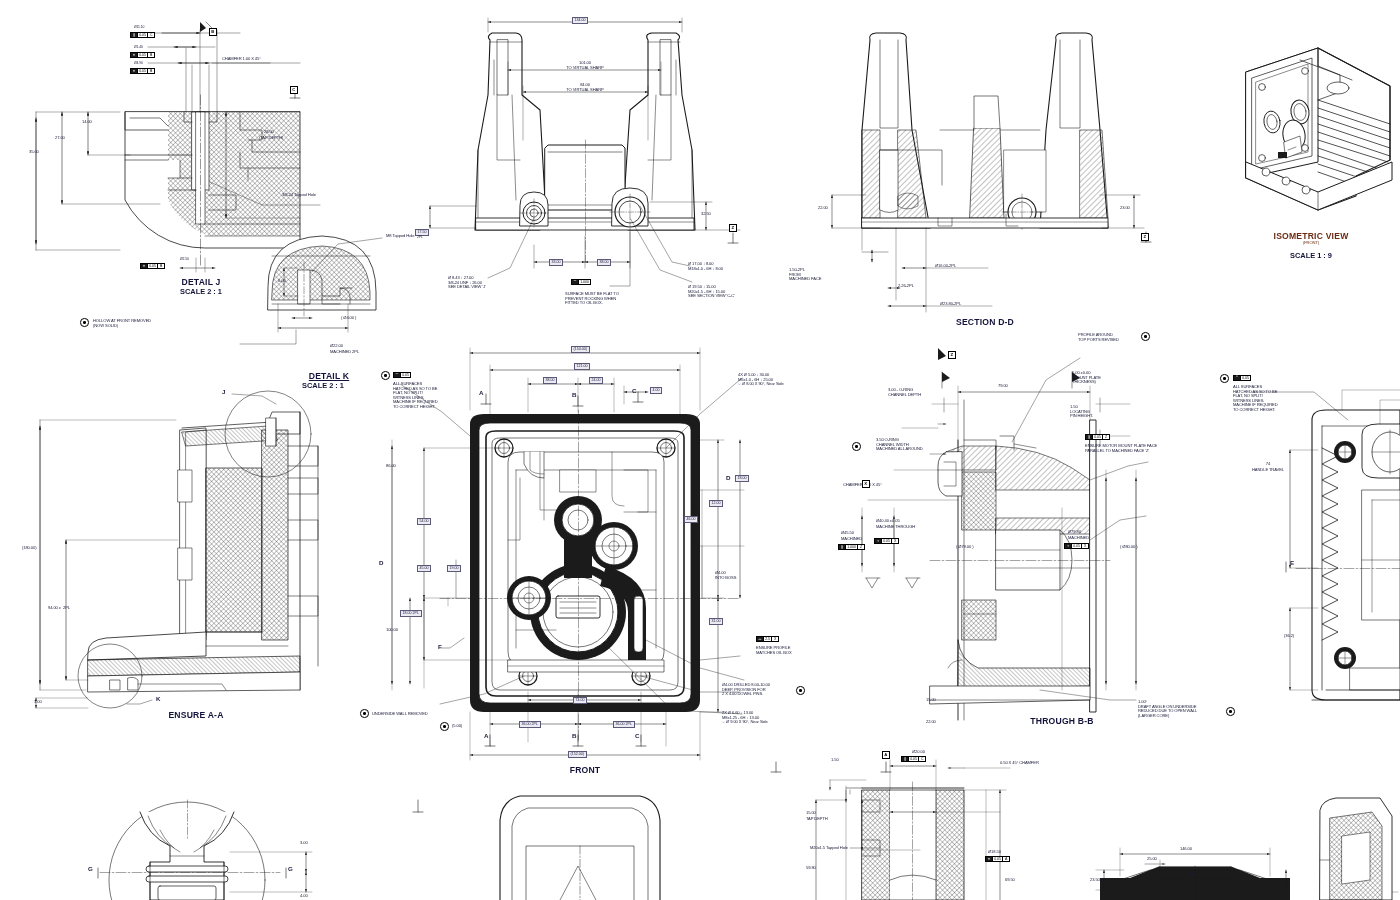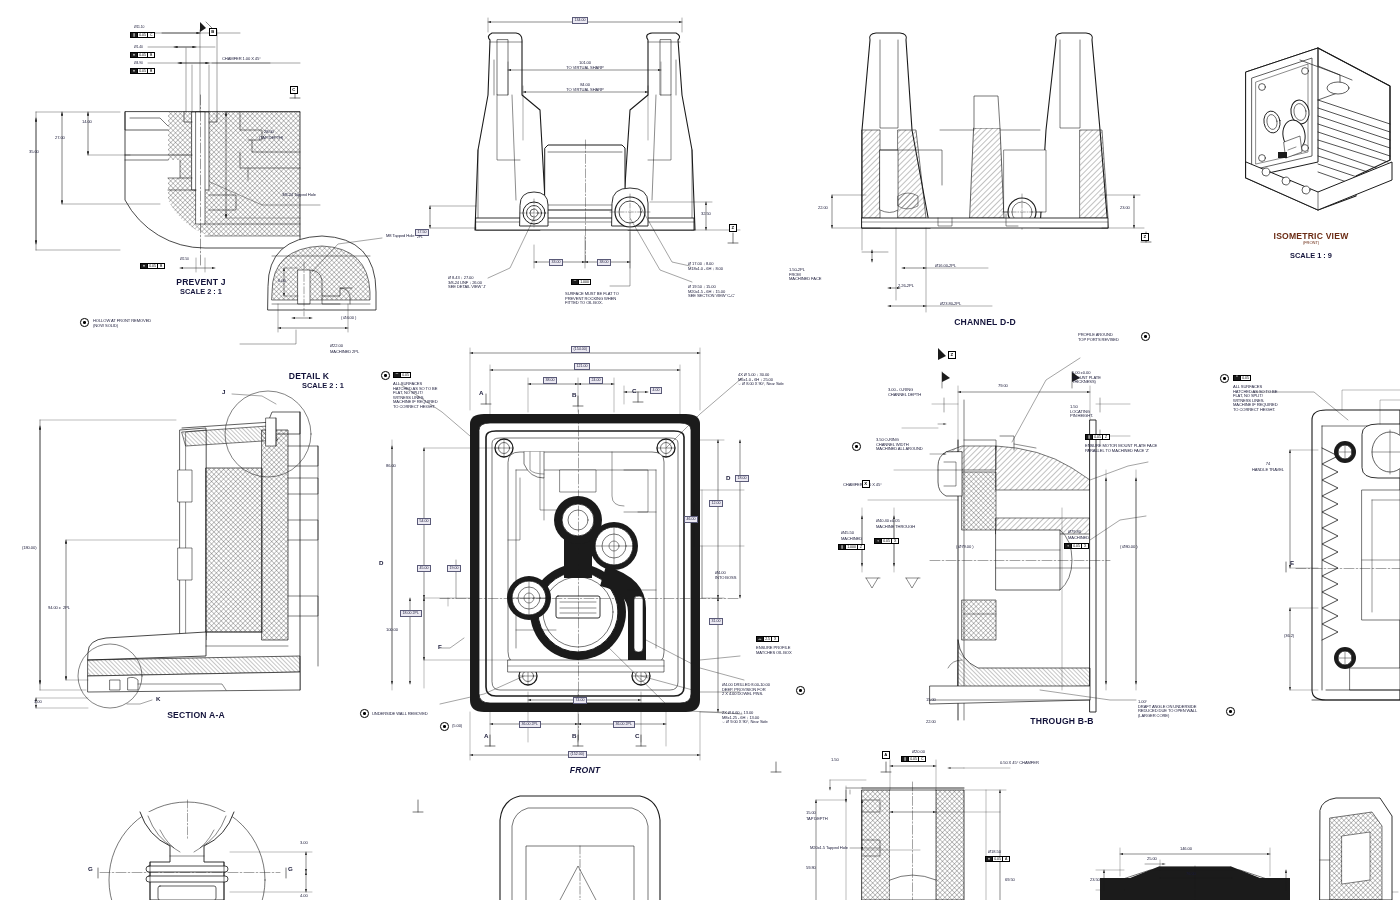--- a/index.html
+++ b/index.html
@@ -808,34 +808,34 @@
   </div>
   <div class="datum" style="left:209px; top:28px;">B</div>
   <div class="datum" style="left:290px; top:86px;">C</div>
   <div class="lbl t4" style="left:222px; top:57px;">CHAMFER 1.00 X 45°</div>
   <div class="lbl t4" style="left:282px; top:193px;">3/8-24 Tapped Hole</div>
   <div class="lbl t4" style="left:29px; top:150px;">35.00</div>
   <div class="lbl t4" style="left:55px; top:136px;">27.00</div>
   <div class="lbl t4" style="left:82px; top:120px;">14.00</div>
   <div class="lbl t4" style="left:264px; top:130px;">28.00</div>
   <div class="lbl t4" style="left:259px; top:136px;">(TAP DEPTH)</div>
-  <div class="viewtitle" style="left:201px; top:277px;">PREVENT J</div>
+  <div class="viewtitle" style="left:201px; top:277px;">DETAIL J</div>
   <div class="viewsub" style="left:201px; top:287px;">SCALE 2 : 1</div>
   <div class="balloon" style="left:80px; top:318px;">
       <i></i>
     </div>
   <div class="lbl t4" style="left:93px; top:319px;">HOLLOW AT FRONT REMOVED
 (NOW SOLID)</div>
 
   <div class="lbl t4" style="left:386px; top:234px;">M8 Tapped Hole</div>
   <div class="lbl t4" style="left:278px; top:279px;">6.00</div>
   <div class="lbl t4" style="left:341px; top:316px;">( Ø4.00 )</div>
   <div class="lbl t4" style="left:330px; top:344px;">Ø22.00</div>
   <div class="lbl t4" style="left:330px; top:350px;">MACHINED 2PL</div>
-  <div class="viewtitle" style="left:309px; top:371px;">DETAIL K</div>
+  <div class="viewtitle" style="left:329px; top:371px;text-decoration:underline;">DETAIL K</div>
   <div class="viewsub" style="left:323px; top:381px;">SCALE 2 : 1</div>
 
   <div class="dimbox" style="left:572px; top:17px;">134.00</div>
   <div class="lbl t4 ctr" style="left:585px; top:61px;">101.00</div>
   <div class="lbl t4 ctr" style="left:585px; top:66px;">TO VIRTUAL SHARP</div>
   <div class="lbl t4 ctr" style="left:585px; top:83px;">84.00</div>
   <div class="lbl t4 ctr" style="left:585px; top:88px;">TO VIRTUAL SHARP</div>
   <div class="lbl t4" style="left:701px; top:212px;">32.50</div>
   <div class="dimbox" style="left:415px; top:229px;">17.50</div>
   <div class="lbl t3" style="left:417px; top:236px;">2PL</div>
@@ -861,32 +861,32 @@
 
   <div class="lbl t4" style="left:818px; top:206px;">22.00</div>
   <div class="lbl t4" style="left:1120px; top:206px;">23.00</div>
   <div class="lbl t4" style="left:935px; top:264px;">Ø16.00-2PL</div>
   <div class="lbl t4" style="left:940px; top:302px;">Ø23.80-2PL</div>
   <div class="lbl t4" style="left:898px; top:284px;">2.26-2PL</div>
   <div class="lbl t4" style="left:789px; top:268px;">1.50-2PL
 FROM
 MACHINED FACE</div>
   <div class="datum" style="left:1141px; top:233px;">Z</div>
-  <div class="viewtitle" style="left:985px; top:317px;">CHANNEL D-D</div>
+  <div class="viewtitle" style="left:985px; top:317px;">SECTION D-D</div>
 
   <div class="viewtitle isotitle" style="left:1311px; top:231px;">ISOMETRIC VIEW</div>
   <div class="lbl t4 ctr" style="left:1311px; top:241px; color:#6b2b13;">(FRONT)</div>
   <div class="viewsub" style="left:1311px; top:251px;">SCALE 1 : 9</div>
 
   <div class="lbl t4" style="left:22px; top:546px;">(180.00)</div>
   <div class="lbl t4" style="left:48px; top:606px;">94.00 ±  2PL</div>
   <div class="lbl t4" style="left:34px; top:700px;">3.00</div>
   <div class="lbl t6" style="left:222px; top:389px; font-weight:bold;">J</div>
   <div class="lbl t6" style="left:156px; top:696px; font-weight:bold;">K</div>
-  <div class="viewtitle" style="left:196px; top:710px;">SECTION A-A</div>
+  <div class="viewtitle" style="left:196px; top:710px;">ENSURE A-A</div>
 
   <div class="dimbox" style="left:571px; top:346px;">(154.00)</div>
   <div class="dimbox" style="left:574px; top:363px;">121.00</div>
   <div class="dimbox" style="left:543px; top:377px;">38.00</div>
   <div class="dimbox" style="left:589px; top:377px;">24.00</div>
   <div class="dimbox" style="left:650px; top:387px;">4.00</div>
   <div class="lbl t6" style="left:479px; top:390px; font-weight:bold;">A</div>
   <div class="lbl t6" style="left:572px; top:392px; font-weight:bold;">B</div>
   <div class="lbl t6" style="left:632px; top:388px; font-weight:bold;">C</div>
   <div class="balloon" style="left:381px; top:371px;">
@@ -944,21 +944,21 @@
   <div class="lbl t6" style="left:635px; top:733px; font-weight:bold;">C</div>
   <div class="lbl t4" style="left:722px; top:683px;">Ø4.00 DRILLED 8.00-10.00
 DEEP. PROVISION FOR
 2 X 4.00 DOWEL PINS.</div>
   <div class="balloon" style="left:796px; top:686px;">
       <i></i>
     </div>
   <div class="lbl t4" style="left:722px; top:711px;">2X Ø 6.60 ↓ 13.00
 M8x1.25 - 6H ↓ 13.00
 ⌵ Ø 9.00 X 90°, Near Side</div>
-  <div class="viewtitle" style="left:585px; top:765px;font-style:italic;">FRONT</div>
+  <div class="viewtitle" style="left:585px; top:765px;">FRONT</div>
 
   <div class="lbl t4" style="left:888px; top:388px;">3.00 - O-RING
 CHANNEL DEPTH</div>
   <div class="lbl t4" style="left:876px; top:438px;">3.50 O-RING
 CHANNEL WIDTH
 MACHINED ALL AROUND</div>
   <div class="balloon" style="left:852px; top:442px;">
       <i></i>
     </div>
   <div class="lbl t4" style="left:843px; top:483px;">CHAMFER 1.00 X 45°</div>

